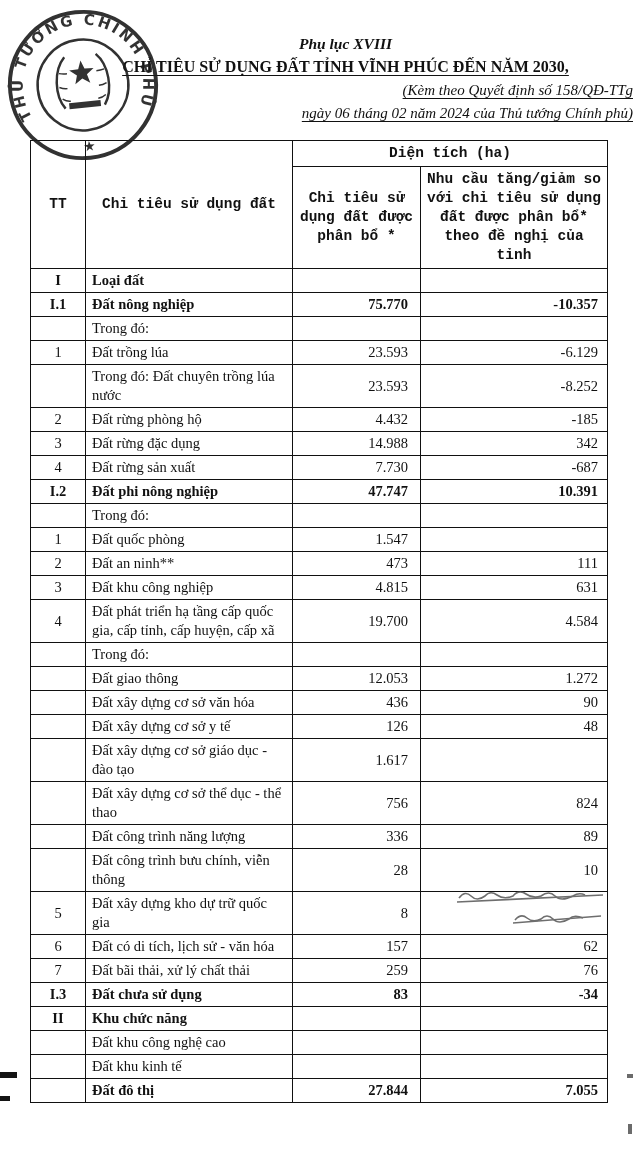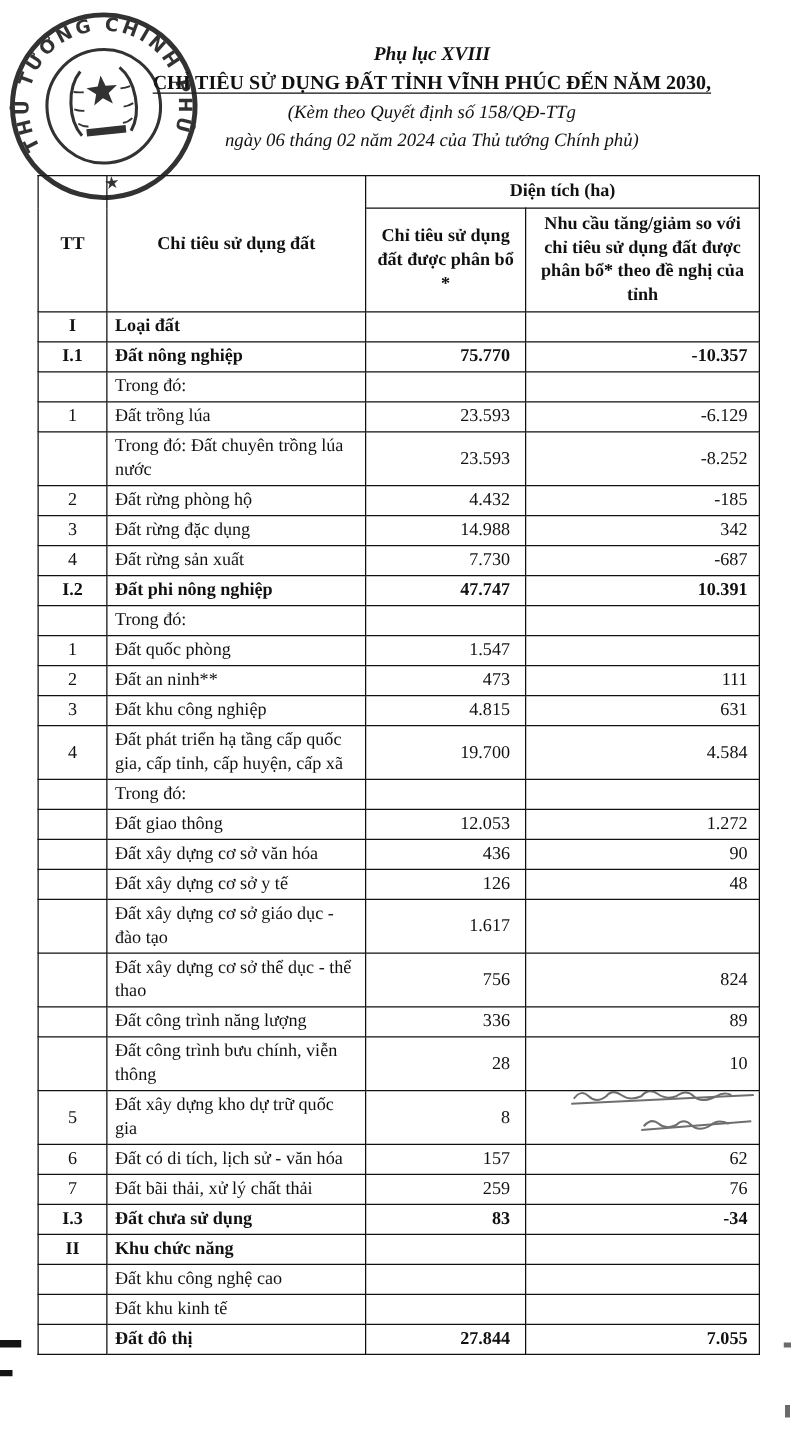--- a/index.html
+++ b/index.html
@@ -15,37 +15,37 @@
     padding-top:32px; padding-left:58px; text-align:center; line-height:1.5;
     position:relative; z-index:1;
   }
   .h-appendix { font-weight:bold; font-size:15.5px;font-style:italic; }
   .h-title {
     font-weight:bold; font-size:16px;
     text-decoration:underline; text-underline-offset:3px; text-decoration-thickness:1px;
   }
   .h-issuance {
     font-style:italic; font-size:15px;
-    text-underline-offset:3px; text-decoration-thickness:1px;
+    text-decoration:underline; text-underline-offset:3px; text-decoration-thickness:1px;text-align:right;
   }
 
   
   .seal {
     position:absolute; top:6px; left:4px; width:158px; height:158px;
     transform:rotate(-6deg); opacity:.9; z-index:2; pointer-events:none;
   }
 
   
   table {
     border-collapse:collapse; table-layout:fixed;
     width:577px; margin:16px 0 0 30px;
     font-size:14.5px; line-height:19px; position:relative; z-index:1;
   }
   th, td { border:1px solid #111; padding:2px 6px; vertical-align:middle; }
-  thead th { font-weight:bold; text-align:center; padding:3px 4px; }
+  thead th { font-weight:bold; text-align:center; padding:3px 4px;font-family:Liberation Mono, monospace; }
   .col-tt   { text-align:center; }
   .col-alloc  { text-align:right; padding-right:12px; }
   .col-demand { text-align:right; padding-right:9px;margin-left:48px; }
   tr.bold td { font-weight:bold; }
   td.smudge-cell { position:relative; }
   .smudge {
     position:absolute; right:2px; top:-8px; width:150px; height:54px;
     overflow:visible; filter:blur(0.5px); pointer-events:none;
   }
 

